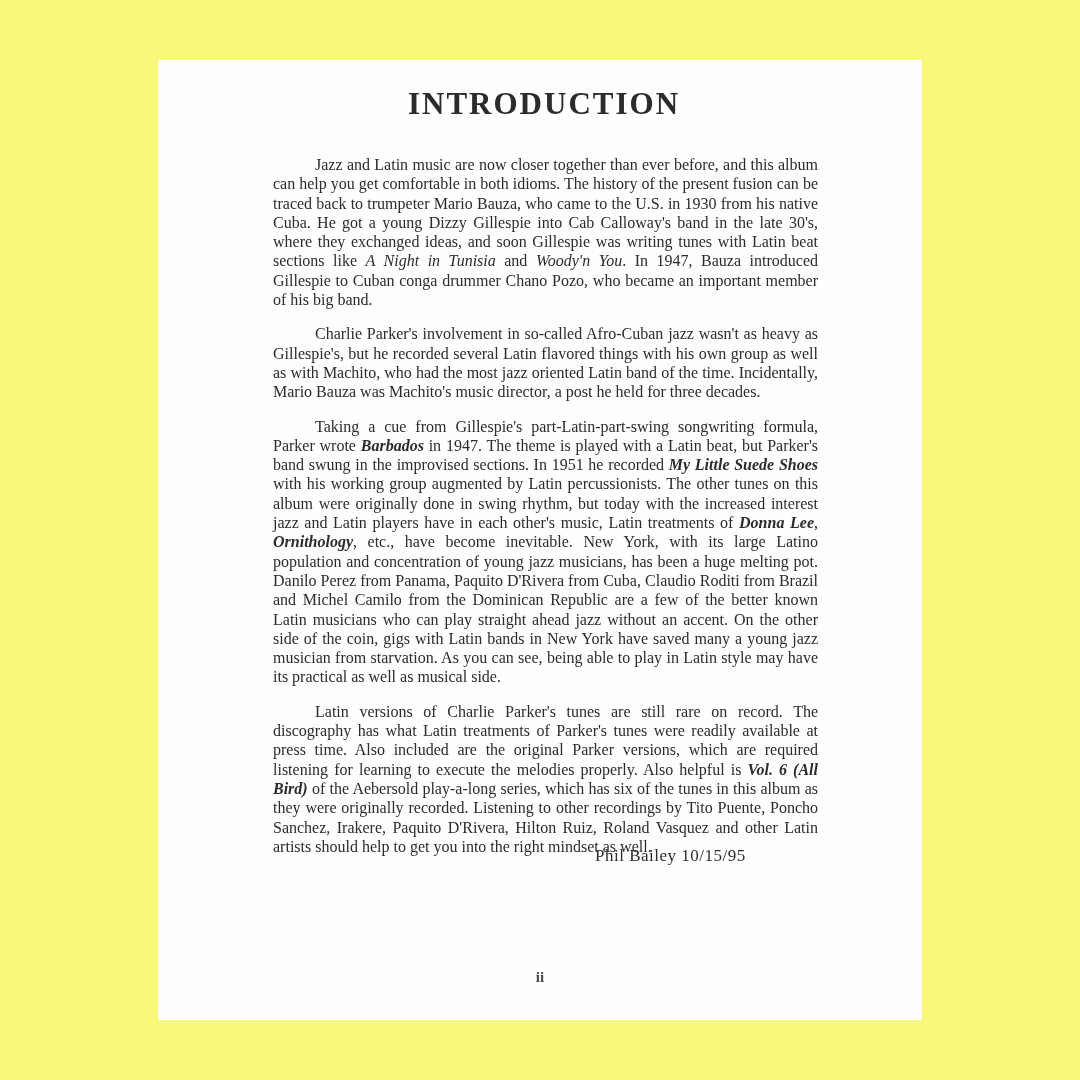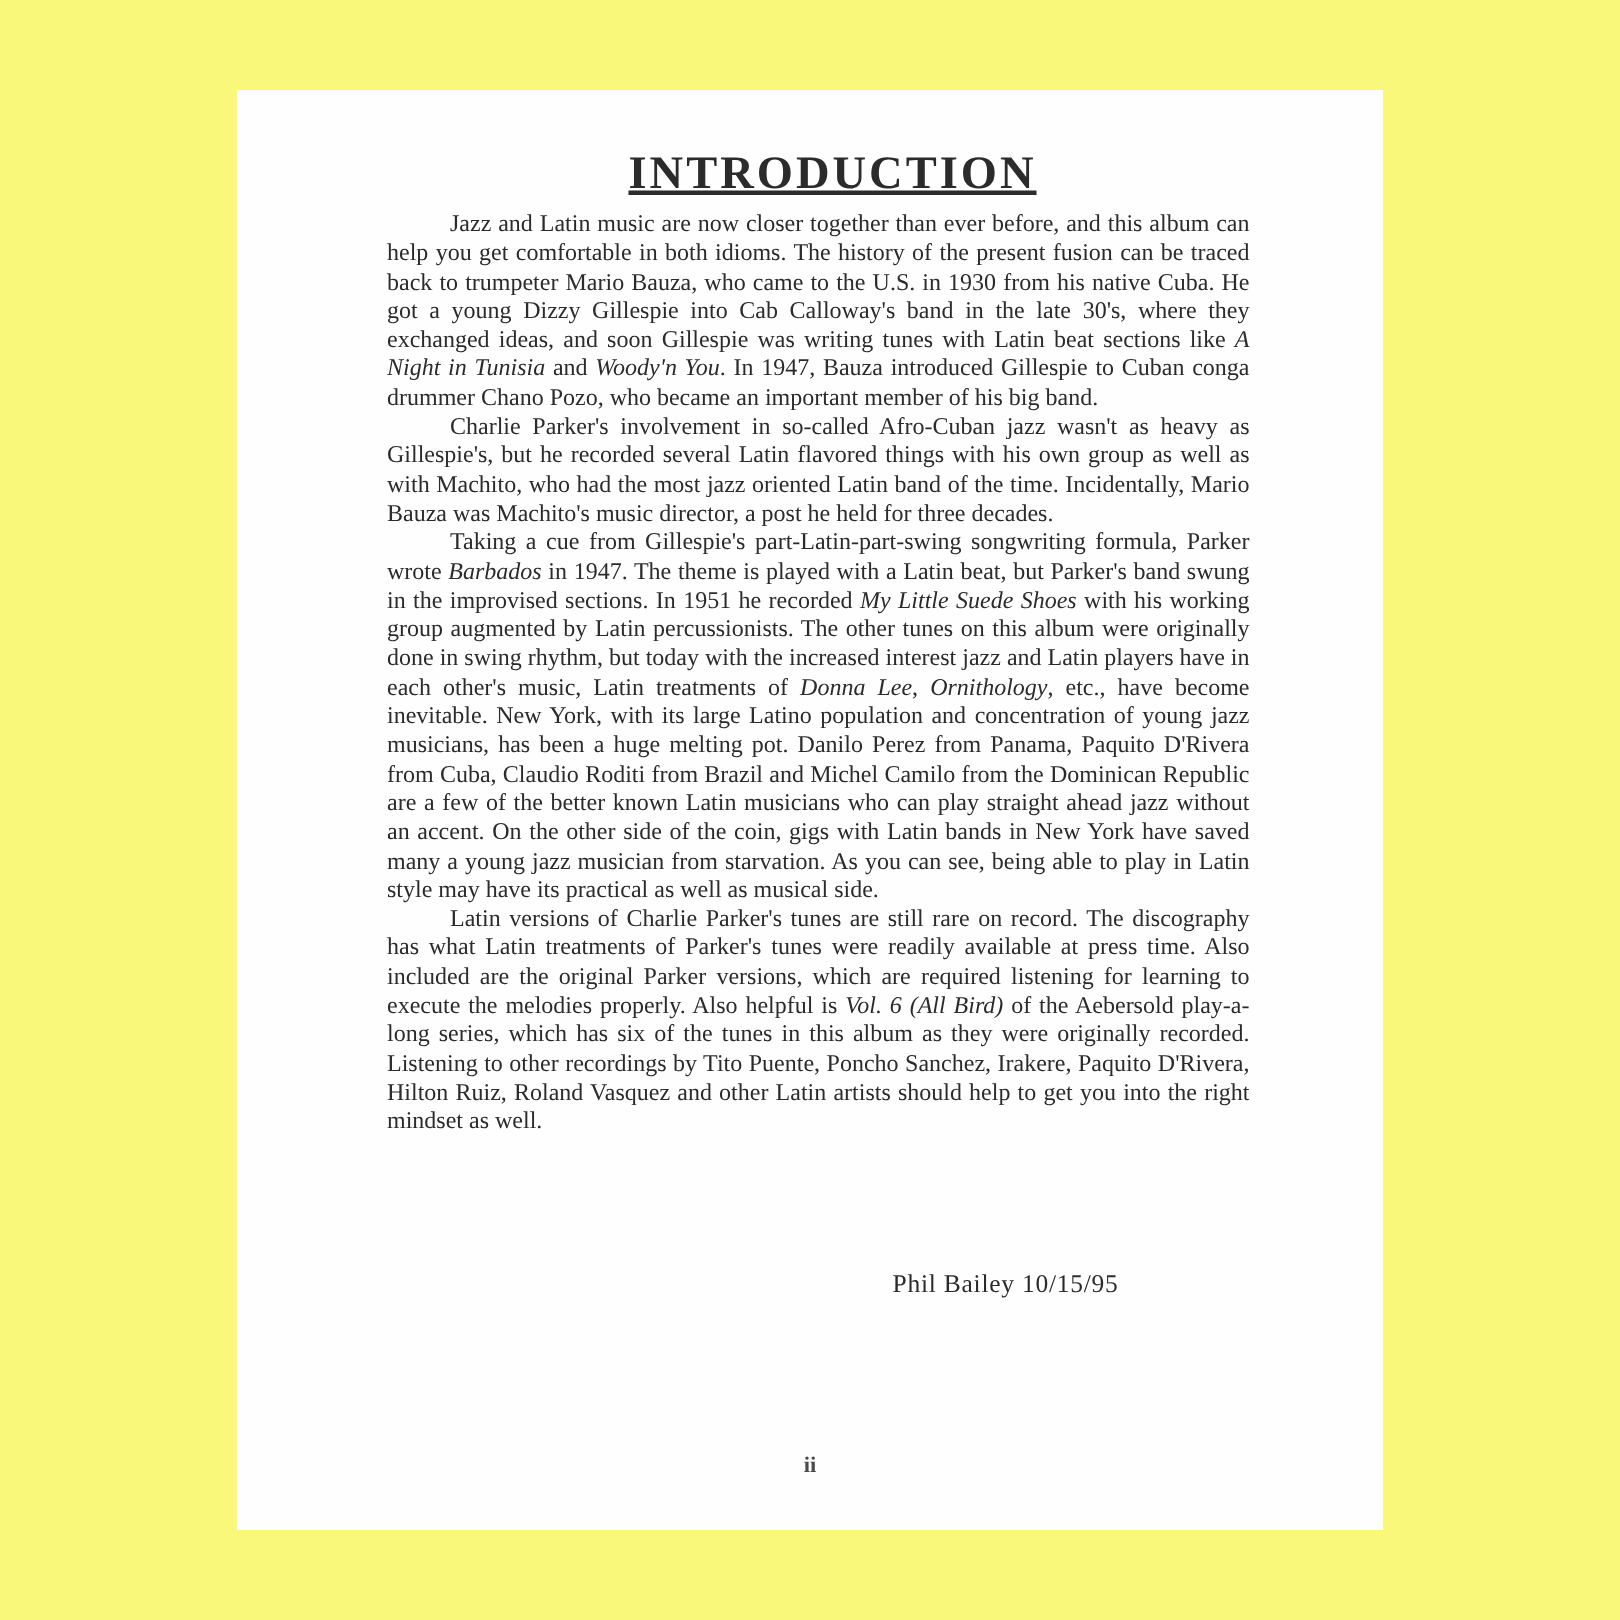--- a/index.html
+++ b/index.html
@@ -13,36 +13,35 @@
     background:var(--bg);
     font-family:"Liberation Serif", serif;
     overflow:hidden;
   }
   .bg{position:relative;width:1080px;height:1080px;background:var(--bg);}
   .paper{
     position:absolute;left:158px;top:60px;width:764px;height:960px;
     background:var(--paper);
   }
   .title{
-    margin:15px;position:absolute;top:22px;left:0;width:100%;
+    margin:4px;position:absolute;top:22px;left:0;width:100%;
     text-align:center;
     font-family:"Liberation Serif", serif;
     font-size:31px;font-weight:bold;letter-spacing:2px;
     color:var(--ink);
-    text-decoration:underline;
   }
   .column{
     position:absolute;left:100px;top:80px;width:575px;
     color:var(--ink);
     font-size:16px;line-height:19.3px;
     text-align:justify;
   }
-  .para{margin:0;text-indent:42px;}
+  .para{margin:15px;text-indent:42px;}
   .para span.i{font-style:italic;}
-  .para span.bi{font-style:italic;font-weight:normal;}
+  .para span.bi{font-style:italic;font-weight:bold;}
   .signature{
     position:absolute;left:437px;top:786px;
     color:var(--ink);
     font-size:17px;letter-spacing:0.5px;
   }
   .folio{
     position:absolute;bottom:34px;left:0;width:100%;
     text-align:center;font-size:15px;font-weight:bold;
     color:#4a4a4a;
   }

